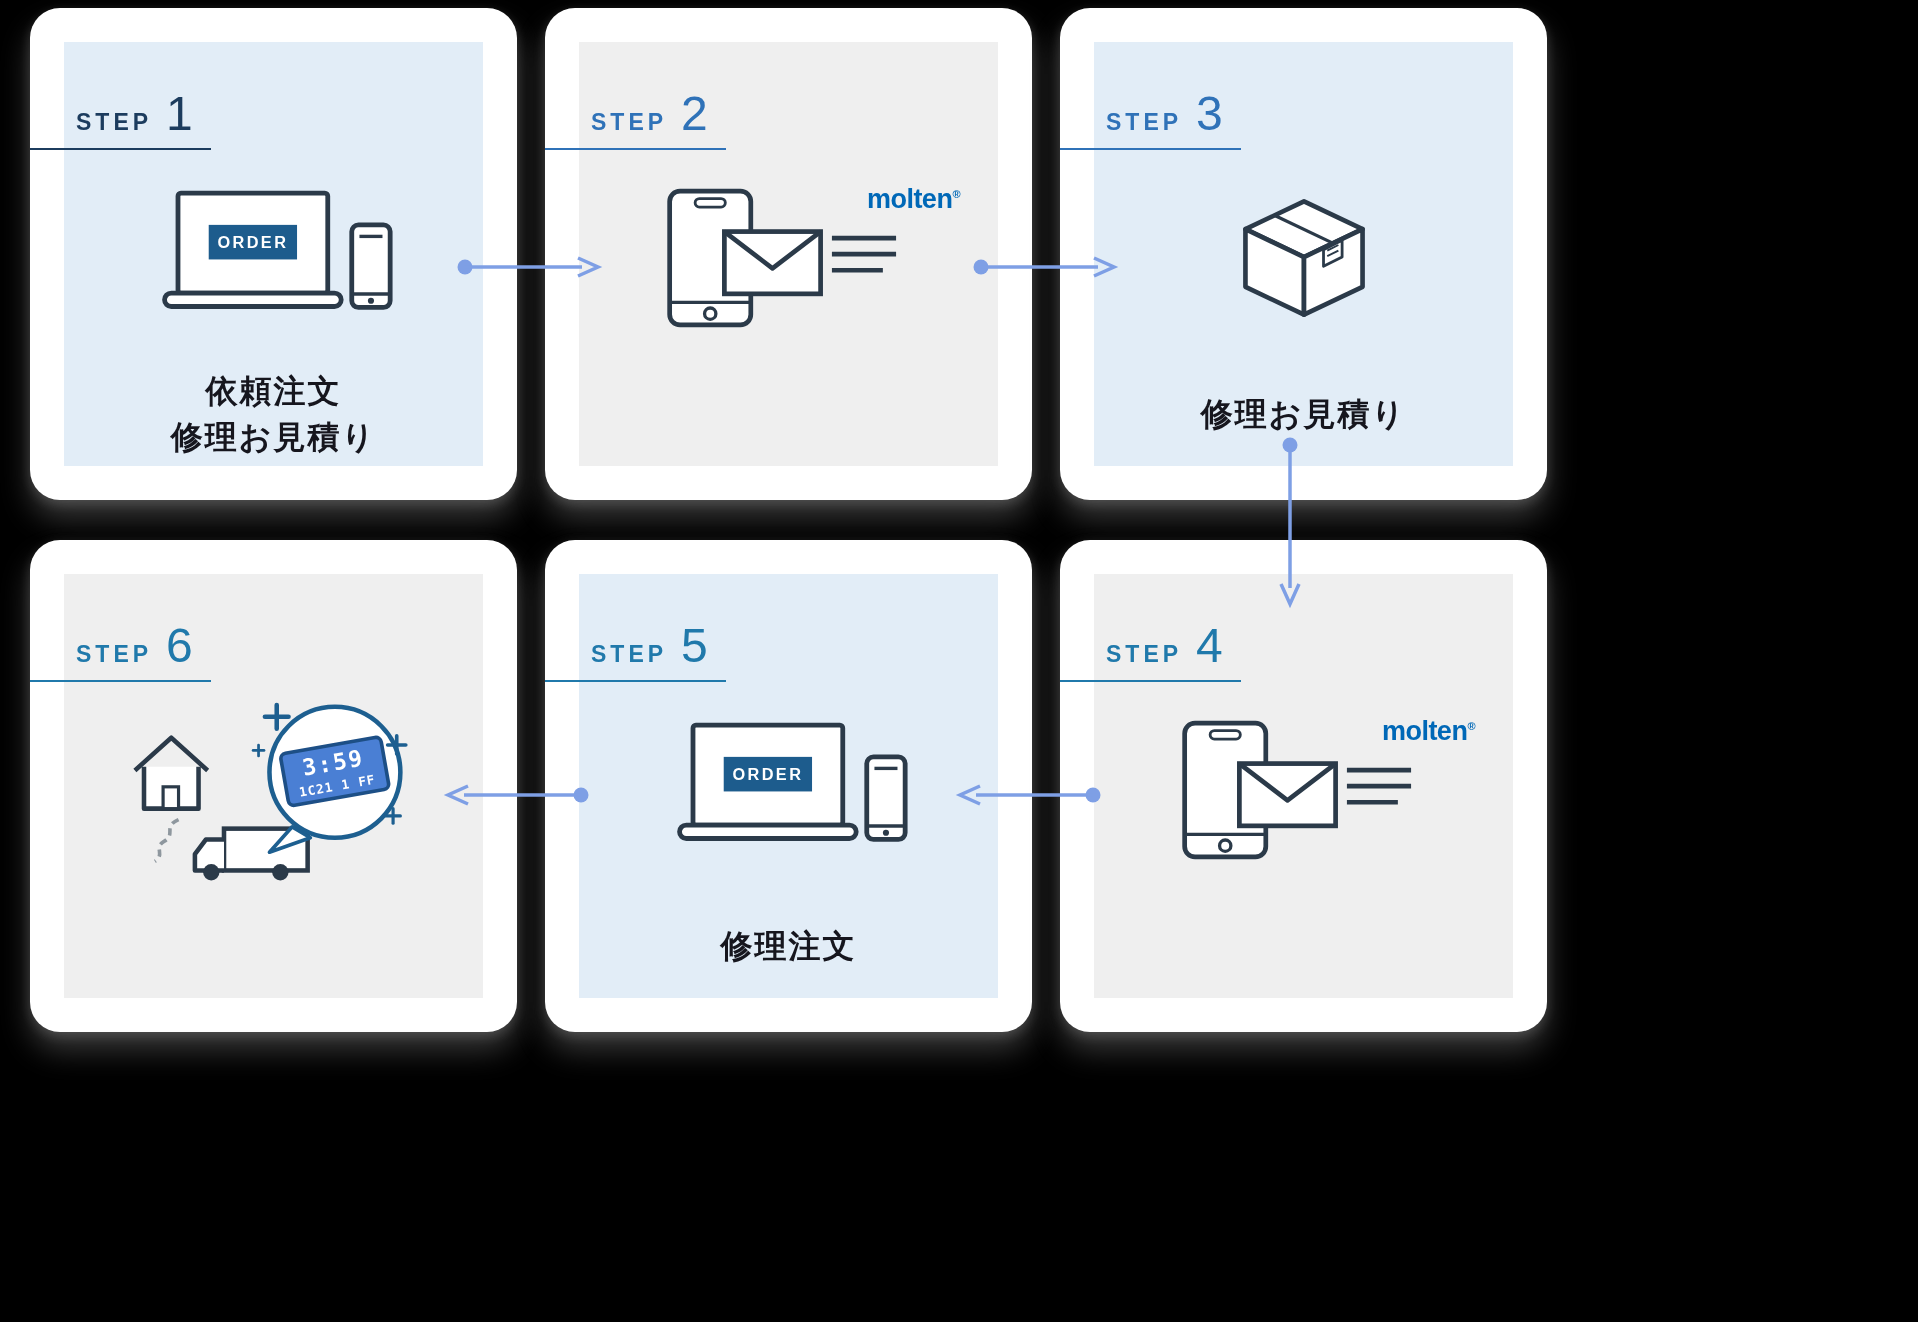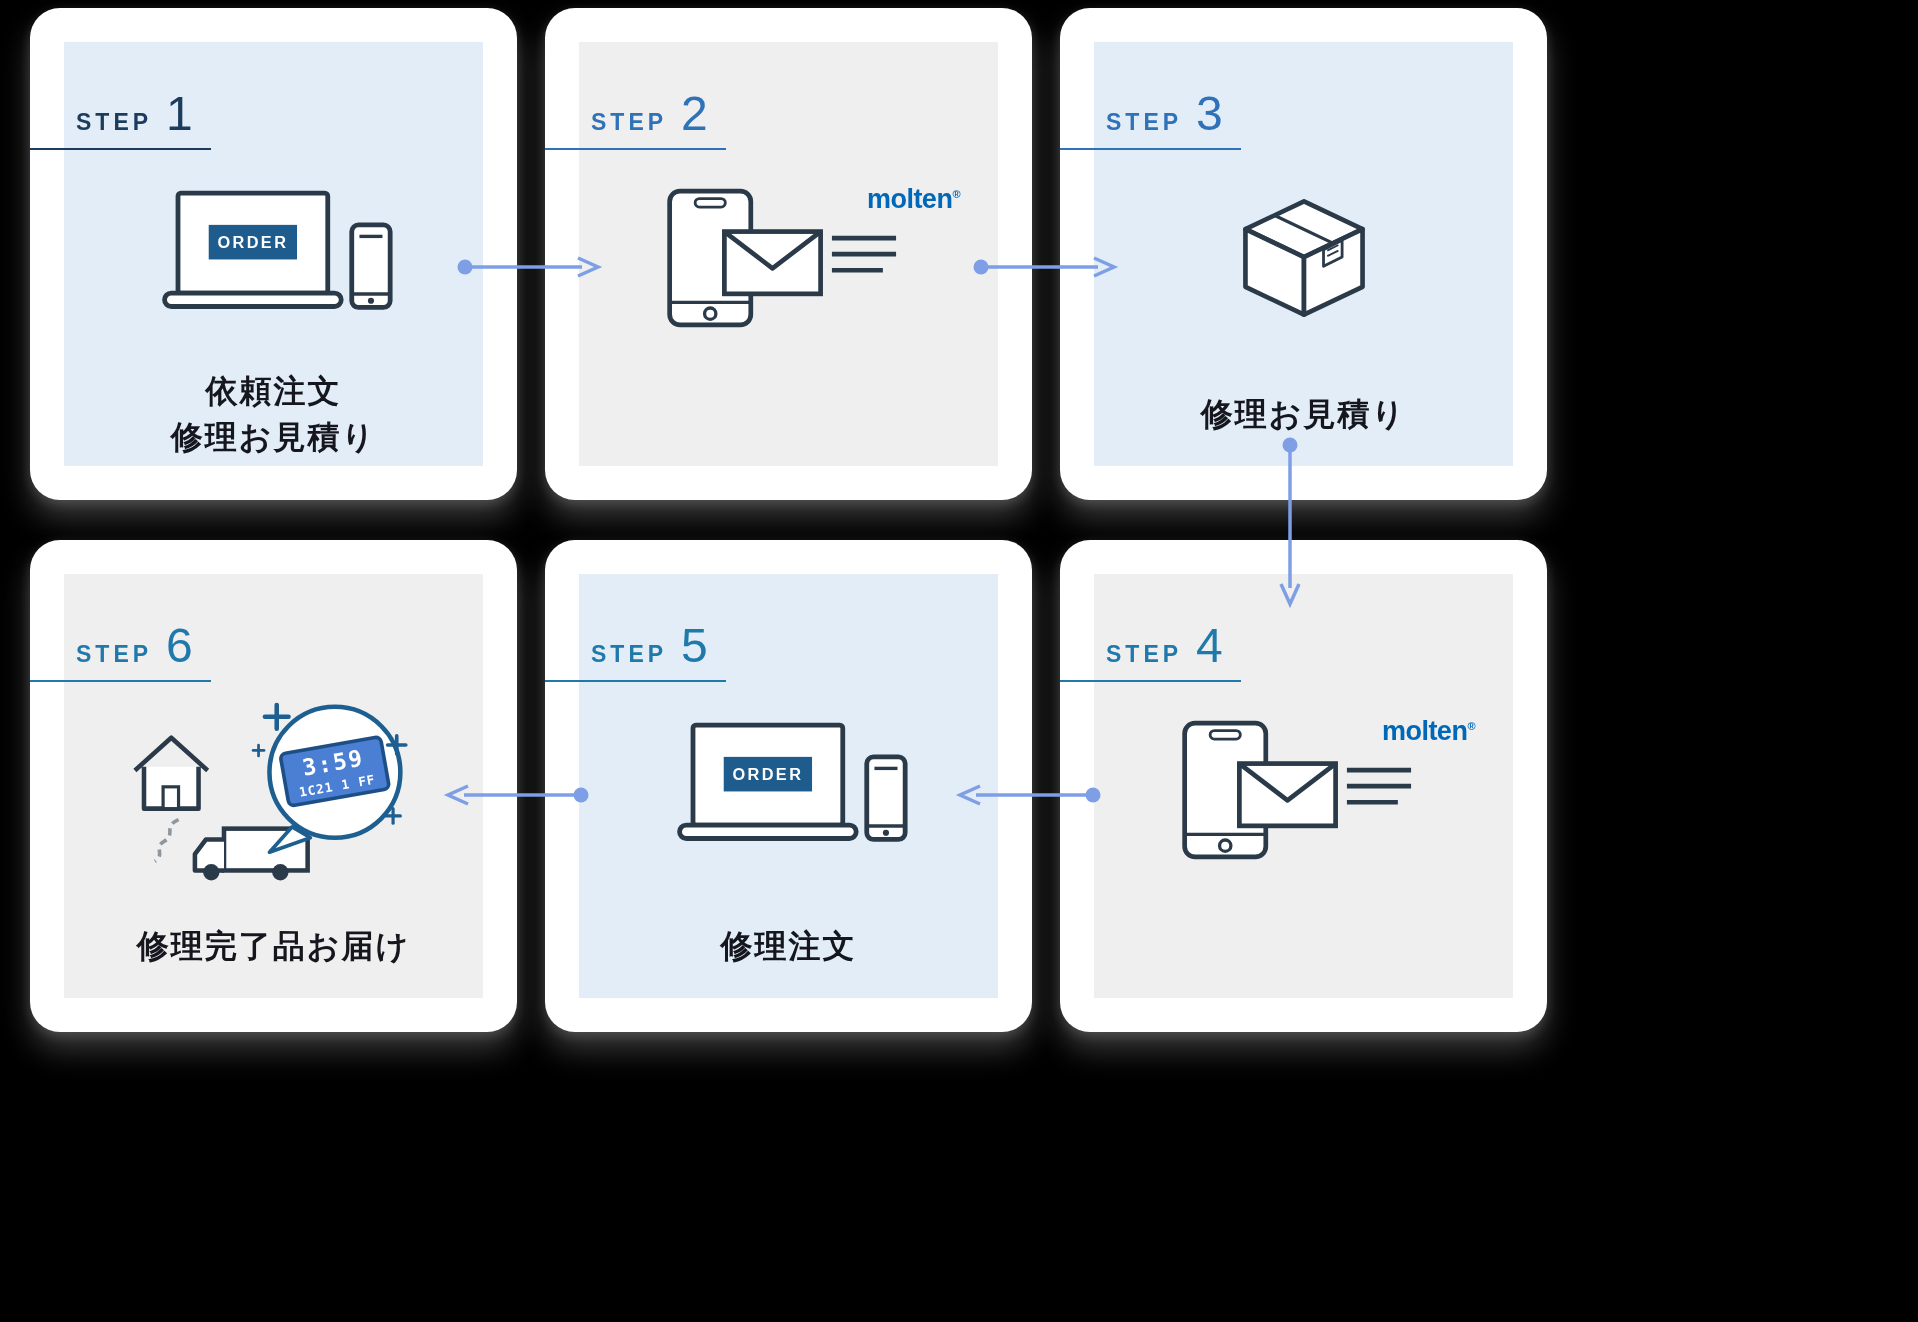--- a/index.html
+++ b/index.html
@@ -173,23 +173,20 @@
               <line x1="296" y1="128" x2="296" y2="144"></line>
               <line x1="288" y1="136" x2="304" y2="136"></line>
             </g>
           <g stroke-width="3">
               <line x1="148" y1="58" x2="148" y2="70"></line>
               <line x1="142" y1="64" x2="154" y2="64"></line>
             </g>
         </g>
       </svg>
     </div>
-    <h2 class="card-title">
-      <span>修理完了品お届け</span>
-    </h2>
   </section>
 
   <section class="card pos-r2c2">
     <div class="panel panel-blue"></div>
     <div class="step-label" style="color: rgb(32, 121, 171); border-bottom-color: rgb(32, 121, 171);">
       <span class="step-word">STEP</span>
       <span class="step-num">5</span>
     </div>
     <div class="icon-wrap">
       <svg viewBox="0 0 250 145" width="240" height="140">

